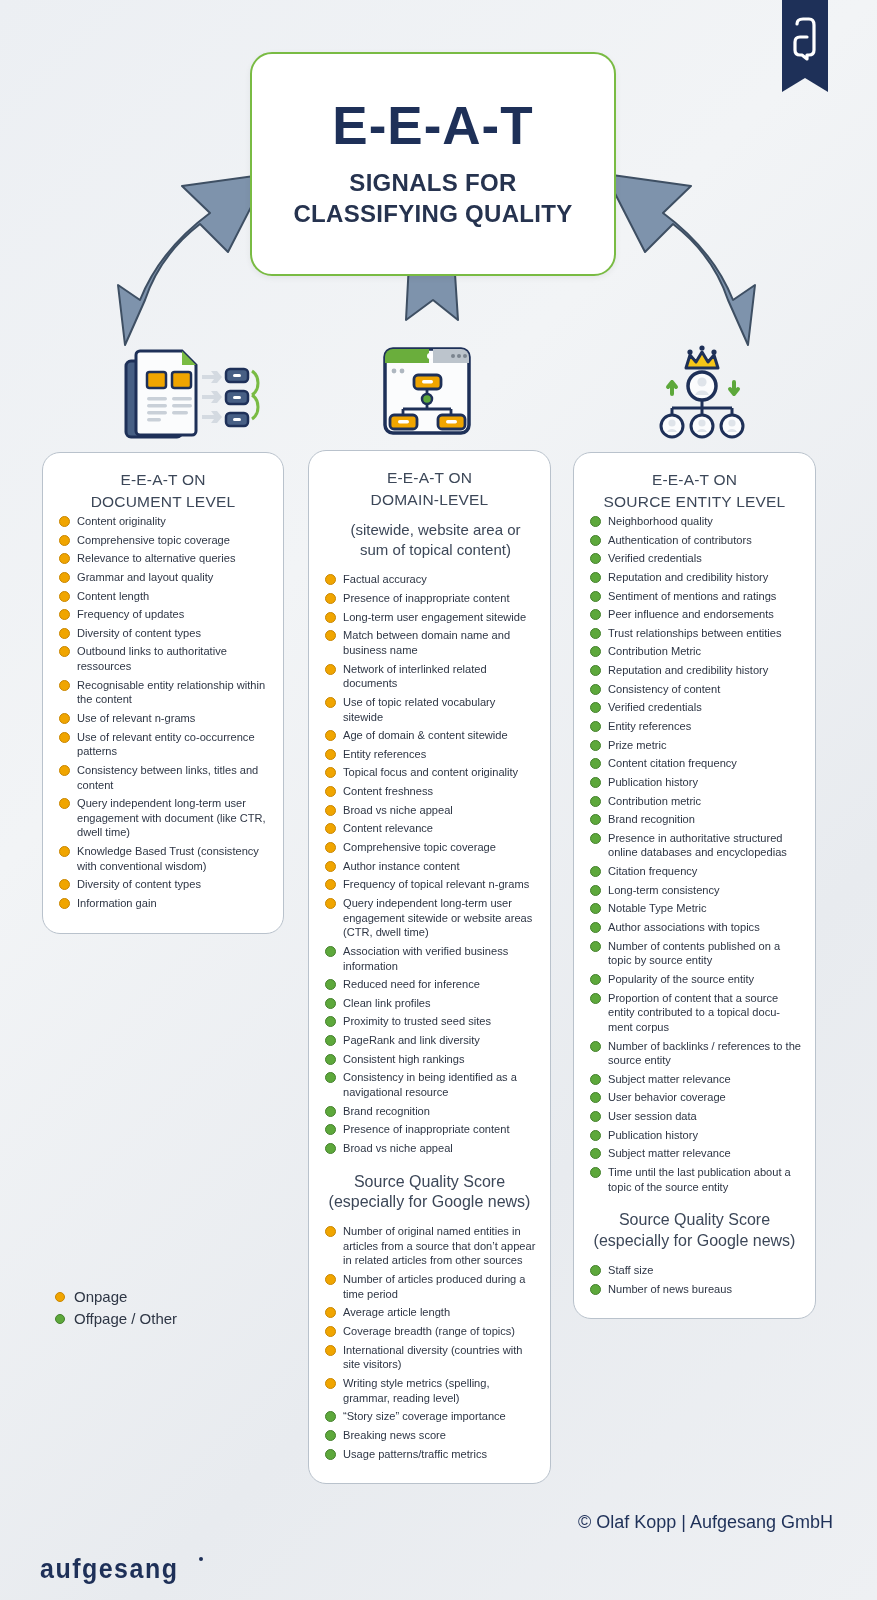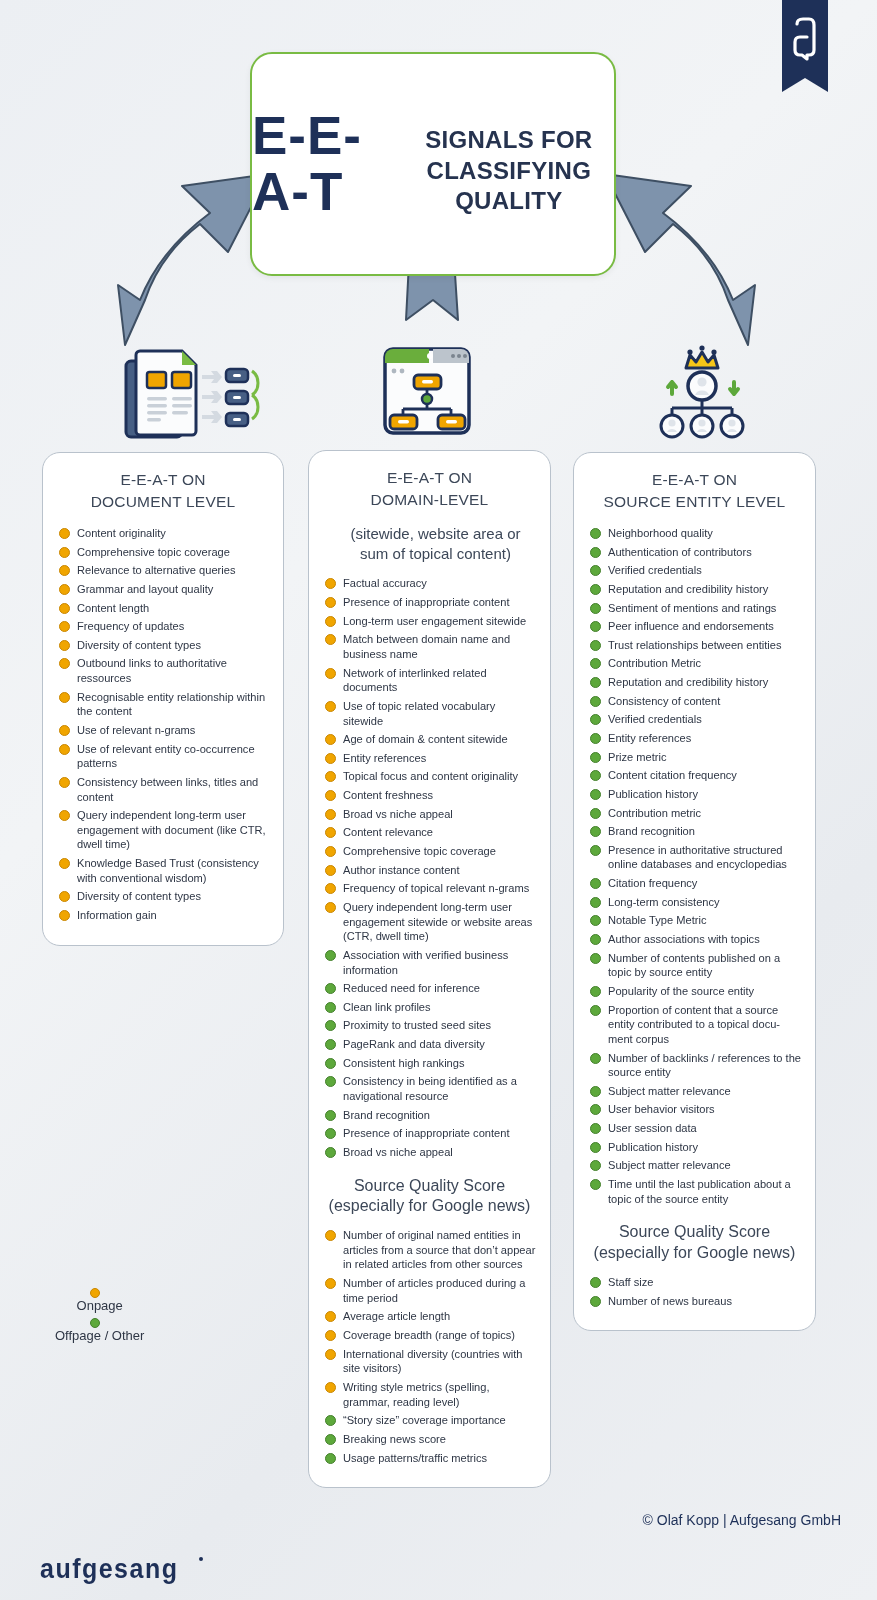--- a/index.html
+++ b/index.html
@@ -32,21 +32,21 @@
 
   
   .title-box {
     position: absolute; left: 250px; top: 52px;
     width: 366px; height: 224px;
     background: #ffffff;
     border: 2px solid #79bb43;
     border-radius: 22px;
     z-index: 5;
     box-shadow: 0 2px 6px rgba(0,0,0,.06);
-    display: flex; flex-direction: row;
+    display: flex; flex-direction: column;
     align-items: center; justify-content: center;
   }
   .title-box .eeat {
     font-size: 53px; font-weight: bold; letter-spacing: 1px;
     color: #1e3058; line-height: 1.05;
   }
   .title-box .sub {
     margin-top: 14px;
     font-size: 24px; color: #26334f; text-align: center;
     line-height: 1.28; letter-spacing: .3px; font-weight: bold;
@@ -70,21 +70,21 @@
     padding: 16px 14px 18px 14px;
   }
   #col-document { left: 42px;  top: 452px; width: 242px; }
   #col-domain   { left: 308px; top: 450px; width: 243px; }
   #col-entity   { left: 573px; top: 452px; width: 243px; }
 
   .card-title {
     text-align: center;
     font-size: 15.5px; color: #3c4758;
     line-height: 1.45; letter-spacing: .2px;
-    margin-bottom: 12px;
+    margin-bottom: 0;
     font-weight: normal;
   }
   .card-subtitle {
     text-align: center;
     font-size: 15px; color: #3c4758;
     line-height: 1.35; margin: 8px 0 12px 12px;
   }
   .section-head {
     text-align: center;
     font-size: 16px; color: #3c4758;
@@ -105,34 +105,34 @@
     position: absolute; left: 2px; top: 2px;
     width: 9px; height: 9px; border-radius: 50%;
   }
   ul.signals li.on::before  { background: #f0a500; border: 1px solid #c98600; }
   ul.signals li.off::before { background: #5da83b; border: 1px solid #44802c; }
 
   
   .legend { position: absolute; left: 55px; top: 1288px; }
   .legend .row {
     display: flex; align-items: center;
-    font-size: 13px; color: #2e3645; margin-bottom: 5px; flex-direction: column;
+    font-size: 15px; color: #2e3645; margin-bottom: 5px;
   }
   .legend .dot {
     width: 10px; height: 10px; border-radius: 50%;
     margin-right: 9px;
   }
   .legend .dot.on  { background: #f0a500; border: 1px solid #c98600; }
   .legend .dot.off { background: #5da83b; border: 1px solid #44802c; }
 
   
   .footer-logo { position: absolute; left: 38px; top: 1503px; margin-top: 48px; }
   .footer-credit {
-    position: absolute; right: 36px; top: 1512px;
-    font-size: 14px; color: #1e3058;
+    position: absolute; right: 44px; top: 1512px;
+    font-size: 18px; color: #1e3058;
   }
 </style>
 </head>
 <body>
 
 <div id="page">
 
   <div class="logo-badge">
     <div class="notch"></div>
     <svg width="28" height="46" viewBox="0 0 28 46">
@@ -298,21 +298,21 @@
         <li class="on">Broad vs niche appeal</li>
         <li class="on">Content relevance</li>
         <li class="on">Comprehensive topic coverage</li>
         <li class="on">Author instance content</li>
         <li class="on">Frequency of topical relevant n-grams</li>
         <li class="on">Query independent long-term user engagement sitewide or website areas (CTR, dwell time)</li>
         <li class="off">Association with verified business information</li>
         <li class="off">Reduced need for inference</li>
         <li class="off">Clean link profiles</li>
         <li class="off">Proximity to trusted seed sites</li>
-        <li class="off">PageRank and data diversity</li>
+        <li class="off">PageRank and link diversity</li>
         <li class="off">Consistent high rankings</li>
         <li class="off">Consistency in being identified as a navigational resource</li>
         <li class="off">Brand recognition</li>
         <li class="off">Presence of inappropriate content</li>
         <li class="off">Broad vs niche appeal</li>
       </ul>
     <div class="section-head">
       <span>Source Quality Score</span><br>
       <span>(especially for Google news)</span>
     </div>
@@ -355,21 +355,21 @@
         <li class="off">Presence in authoritative structured online databases and encyclopedias</li>
         <li class="off">Citation frequency</li>
         <li class="off">Long-term consistency</li>
         <li class="off">Notable Type Metric</li>
         <li class="off">Author associations with topics</li>
         <li class="off">Number of contents published on a topic by source entity</li>
         <li class="off">Popularity of the source entity</li>
         <li class="off">Proportion of content that a source entity contributed to a topical docu-ment corpus</li>
         <li class="off">Number of backlinks / references to the source entity</li>
         <li class="off">Subject matter relevance</li>
-        <li class="off">User behavior visitors</li>
+        <li class="off">User behavior coverage</li>
         <li class="off">User session data</li>
         <li class="off">Publication history</li>
         <li class="off">Subject matter relevance</li>
         <li class="off">Time until the last publication about a topic of the source entity</li>
       </ul>
     <div class="section-head">
       <span>Source Quality Score</span><br>
       <span>(especially for Google news)</span>
     </div>
     <ul class="signals">

